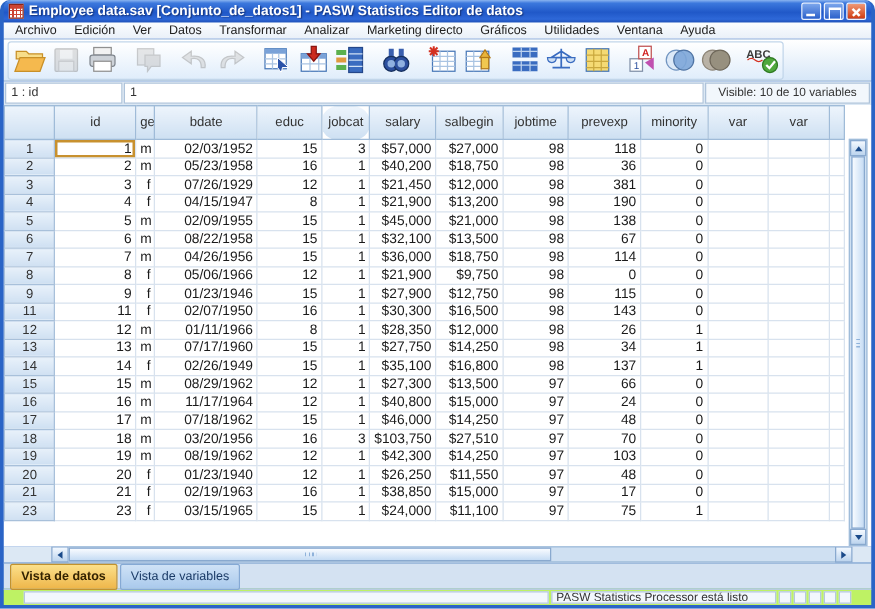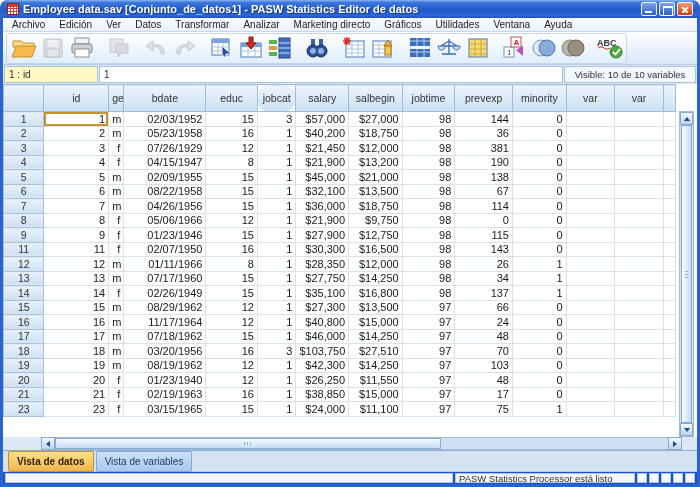--- a/index.html
+++ b/index.html
@@ -31,21 +31,21 @@
   
   .toolbar{height:33px;background:linear-gradient(#ffffff,#d7e7f8);display:flex;align-items:center;
     padding:1px 3px;border-bottom:1px solid #b8cde2;}
   .tool-strip{display:flex;align-items:center;border:1px solid #c2d6ea;border-radius:3px;
     padding:1px 2px;background:linear-gradient(#ffffff,#e0edfb);height:31px;}
   .tbtn{width:29px;height:28px;display:flex;align-items:center;justify-content:center;border-radius:3px;}
   .tbtn.gap{margin-left:8px;}
   .tbtn.disabled{opacity:.5;filter:grayscale(1);}
   
   .cellref{height:19px;display:flex;background:#dce8f4;padding:1px;gap:1px;font-size:10px;color:#333;}
-  .cr-label{width:94px;background:#fef9c3;border:1px solid #aec3da;display:flex;align-items:center;padding:0 4px;}
+  .cr-label{width:94px;background:#ffffff;border:1px solid #aec3da;display:flex;align-items:center;padding:0 4px;}
   .cr-value{flex:1;background:#fff;border:1px solid #aec3da;display:flex;align-items:center;padding:0 4px;}
   .cr-info{width:132px;background:#f2f7fc;border:1px solid #aec3da;display:flex;align-items:center;
     justify-content:center;font-size:9.5px;white-space:nowrap;}
   
   .grid-area{position:relative;height:353px;background:#fff;overflow:hidden;}
   table.grid{border-collapse:collapse;table-layout:fixed;font-size:11px;color:#1a1a1a;width:673px;}
   table.grid th,table.grid td{padding:0 3px;overflow:hidden;white-space:nowrap;}
   table.grid thead th{height:27px;background:linear-gradient(#edf4fc,#cde0f2);border:1px solid #9fbbd8;
     font-weight:normal;color:#333;text-align:center;font-size:10.5px;}
   th.gender-h{word-break:break-all;font-size:9.5px;line-height:8px;padding:0 1px;}
@@ -79,22 +79,22 @@
   .hs-thumb::after{content:"";position:absolute;top:3px;bottom:3px;left:calc(50% - 4px);width:9px;
     background:repeating-linear-gradient(90deg,#8fb2da 0 1px,transparent 1px 3px);}
   .hs-corner-right{width:15px;}
   
   .tabsbar{height:21px;background:#d4e2f2;display:flex;align-items:center;padding-left:5px;gap:2px;
     border-top:1px solid #8fb0d6;}
   .tab{height:21px;display:flex;align-items:center;padding:0 8px;font-size:10px;border-radius:2px;
     border:1px solid #85a9d4;background:linear-gradient(#cfe2f6,#a9c9ec);color:#1a3a66;white-space:nowrap;}
   .tab.active{background:linear-gradient(#fce08a,#eeb64a);border-color:#c2922e;color:#332200;font-weight:bold;}
   
-  .statusbar{height:13px;background:#1d4ed8;border-top:1px solid #b8cce2;display:flex;gap:2px;
-    padding:1px 2px;font-size:9.5px;color:#333;}
+  .statusbar{height:13px;background:#bef264;border-top:1px solid #b8cce2;display:flex;gap:2px;
+    padding:1px 16px;font-size:9.5px;color:#333;}
   .sb-panel{border:1px solid #b4c8de;background:#f2f7fc;}
   .sb-main{flex:1;}
   .sb-msg{width:180px;display:flex;align-items:center;padding:0 3px;white-space:nowrap;overflow:hidden;}
   .sb-small{width:10px;}
 </style>
 </head>
 <body>
 
 <div class="window">
   <div class="titlebar">
@@ -292,21 +292,21 @@
           <tr>
             <th class="rowh">1</th>
             <td class="selected">1</td>
             <td class="al">m</td>
             <td>02/03/1952</td>
             <td>15</td>
             <td>3</td>
             <td>$57,000</td>
             <td>$27,000</td>
             <td>98</td>
-            <td>144</td>
+            <td>118</td>
             <td>0</td>
             <td></td>
             <td></td>
             <td class="filler"></td>
           </tr>
           <tr>
             <th class="rowh">2</th>
             <td>2</td>
             <td class="al">m</td>
             <td>05/23/1958</td>

